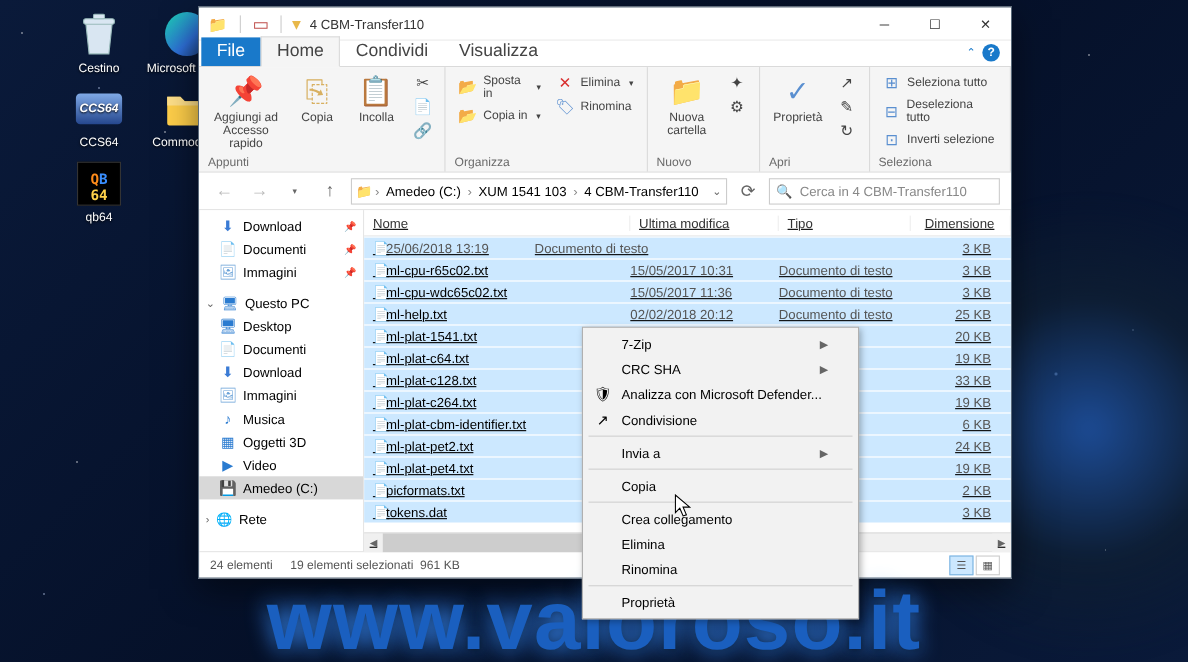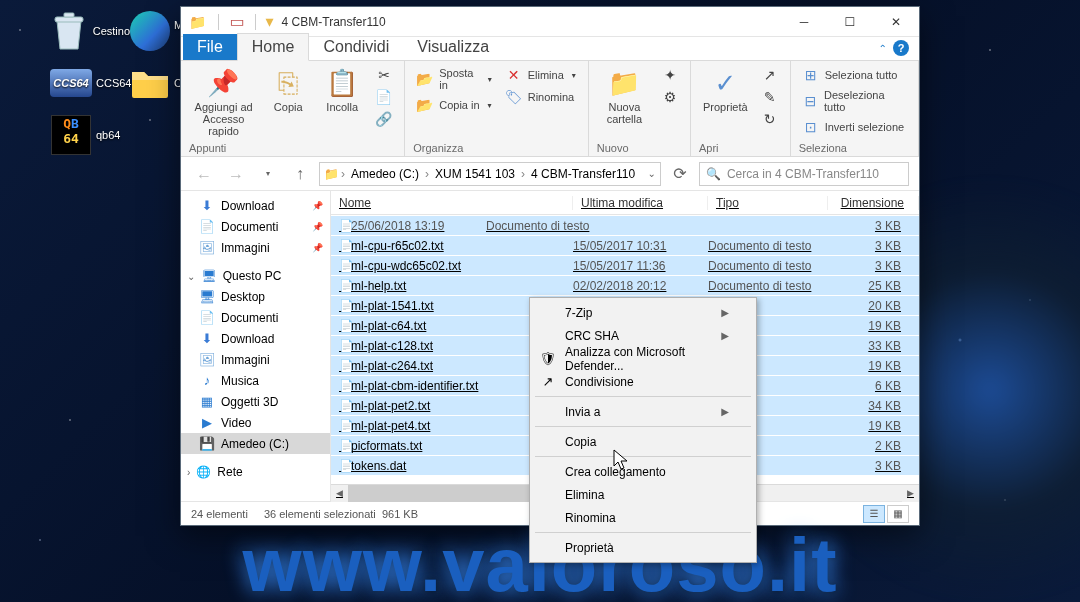--- a/index.html
+++ b/index.html
@@ -12,27 +12,27 @@
  radial-gradient(1px 1px at 990px 50px,#fff,transparent),
  radial-gradient(1px 1px at 1030px 300px,#cdf,transparent),
  radial-gradient(2px 2px at 960px 340px,#9be,transparent),
  radial-gradient(1px 1px at 70px 420px,#fff,transparent),
  radial-gradient(1px 1px at 1005px 500px,#fff,transparent),
  radial-gradient(1px 1px at 40px 540px,#cdf,transparent);
  }
 .nebula { position:absolute; right:-120px; top:180px; width:420px; height:420px; background:radial-gradient(circle,#2a6fd6 0%,#123 40%,transparent 70%); opacity:.6; filter:blur(8px); }
 
 .desktop-icons{position:absolute; left:50px; top:10px; display:grid; grid-template-columns:80px 80px; gap:10px 0; color:#fff; font-size:11px; text-align:center;}
-.ico { display:flex; flex-direction:row; align-items:center; gap:4px; text-shadow:0 1px 2px #000;}
+.ico { display:flex; flex-direction:column; align-items:center; gap:4px; text-shadow:0 1px 2px #000;}
 .ico .g { width:42px; height:42px; display:flex; align-items:center; justify-content:center; font-size:32px;}
 .bin{color:#d9e6f2;}
 .edge{width:40px;height:40px;border-radius:50%;background:linear-gradient(135deg,#1bd0b0,#2e6fd8 60%,#1b3a6d);}
 .ccs{width:42px;height:28px;background:linear-gradient(#7fa9e6,#25478e);border-radius:4px;color:#fff;font-weight:bold;font-size:11px;display:flex;align-items:center;justify-content:center;font-style:italic;}
 .fold{color:#ffcf4a;}
-.qb{width:40px;height:40px;background:#000;border:1px solid #333;display:flex;align-items:flex-start;justify-content:center;}
+.qb{width:40px;height:40px;background:#000;border:1px solid #333;display:flex;align-items:flex-end;justify-content:center;}
 .qb span{font-family:monospace;font-weight:bold;font-size:13px;}
 
 .win { position:absolute; left:180px; top:6px; width:740px; height:520px; background:#fff; border:1px solid #5a6a7a; box-shadow:0 10px 30px rgba(0,0,0,.5); display:flex; flex-direction:column; }
 .titlebar{height:30px;background:#fff;display:flex;align-items:center;padding:0 0 0 8px;border-bottom:1px solid #e5e5e5;}
 .titlebar .ticon{color:#ffcf4a;margin-right:6px;font-size:14px;}
 .titlebar .qat{display:flex;gap:4px;align-items:center;margin-right:8px;}
 .titlebar .sep{width:1px;height:16px;background:#ccc;margin:0 6px;}
 .titlebar .title{font-size:12px;color:#333;}
 .winbtns{margin-left:auto;display:flex;}
 .winbtns div{width:46px;height:30px;display:flex;align-items:center;justify-content:center;font-size:12px;color:#333;}
@@ -86,21 +86,21 @@
 .hscroll{height:17px;background:#f0f0f0;border-top:1px solid #dadada;display:flex;align-items:center;}
 .hscroll .ar{width:17px;height:17px;display:flex;align-items:center;justify-content:center;font-size:9px;color:#666;background:#f0f0f0;}
 .hscroll .track{flex:1;position:relative;height:17px;}
 .hscroll .thumb{position:absolute;left:0;width:55%;height:100%;background:#cdcdcd;}
 
 .status{height:24px;border-top:1px solid #e5e5e5;display:flex;align-items:center;font-size:11px;color:#555;padding:0 10px;gap:16px;}
 .status .view{margin-left:auto;display:flex;gap:2px;}
 .status .view div{width:22px;height:18px;border:1px solid #ccc;display:flex;align-items:center;justify-content:center;font-size:10px;}
 .status .view .on{background:#cce8ff;border-color:#7bb3e0;}
 
-.ctx{position:absolute;left:529px;top:297px;width:228px;background:#f2f2f2;border:1px solid #b0b0b0;box-shadow:2px 2px 6px rgba(0,0,0,.3);font-size:12px;padding:3px;z-index:50;}
+.ctx{position:absolute;left:529px;top:297px;width:252px;background:#f2f2f2;border:1px solid #b0b0b0;box-shadow:2px 2px 6px rgba(0,0,0,.3);font-size:12px;padding:3px;z-index:50;}
 .ctx .mi{display:flex;align-items:center;height:23px;padding:0 24px 0 32px;position:relative;}
 .ctx .mi .mic{position:absolute;left:6px;width:18px;text-align:center;font-size:13px;}
 .ctx .mi .arr{margin-left:auto;color:#666;font-size:10px;}
 .ctx hr{border:none;border-top:1px solid #d0d0d0;margin:3px 2px;}
 
 .cursor{position:absolute;left:613px;top:449px;z-index:60;pointer-events:none;}
 
 .wm{position:absolute;left:0;right:0;bottom:-6px;text-align:center;font-size:76px;font-weight:700;color:#1a5fbf;text-shadow:0 0 20px #3a8fff,0 0 6px #000;letter-spacing:1px;font-family:Arial,sans-serif;}
 </style>
 </head>
@@ -450,21 +450,21 @@
             <span class="nm">ml-plat-cbm-identifier.txt</span>
             <span class="dt"></span>
             <span class="tp">esto</span>
             <span class="sz">6 KB</span>
           </div>
           <div class="row">
             <span class="ic">📄</span>
             <span class="nm">ml-plat-pet2.txt</span>
             <span class="dt"></span>
             <span class="tp">esto</span>
-            <span class="sz">34 KB</span>
+            <span class="sz">24 KB</span>
           </div>
           <div class="row">
             <span class="ic">📄</span>
             <span class="nm">ml-plat-pet4.txt</span>
             <span class="dt"></span>
             <span class="tp">esto</span>
             <span class="sz">19 KB</span>
           </div>
           <div class="row">
             <span class="ic">📄</span>
@@ -486,21 +486,21 @@
         <div class="track">
             <div class="thumb"></div>
           </div>
         <div class="ar">▶</div>
       </div>
     </div>
   </div>
 
   <div class="status">
     <span>24 elementi</span>
-    <span><span>36 elementi selezionati</span>&nbsp;&nbsp;<span>961 KB</span></span>
+    <span><span>19 elementi selezionati</span>&nbsp;&nbsp;<span>961 KB</span></span>
     <div class="view">
       <div class="on">☰</div>
       <div>▦</div>
     </div>
   </div>
 </div>
 
 <div class="ctx" id="ctx">
     <div class="mi">
       <span>7-Zip</span>

